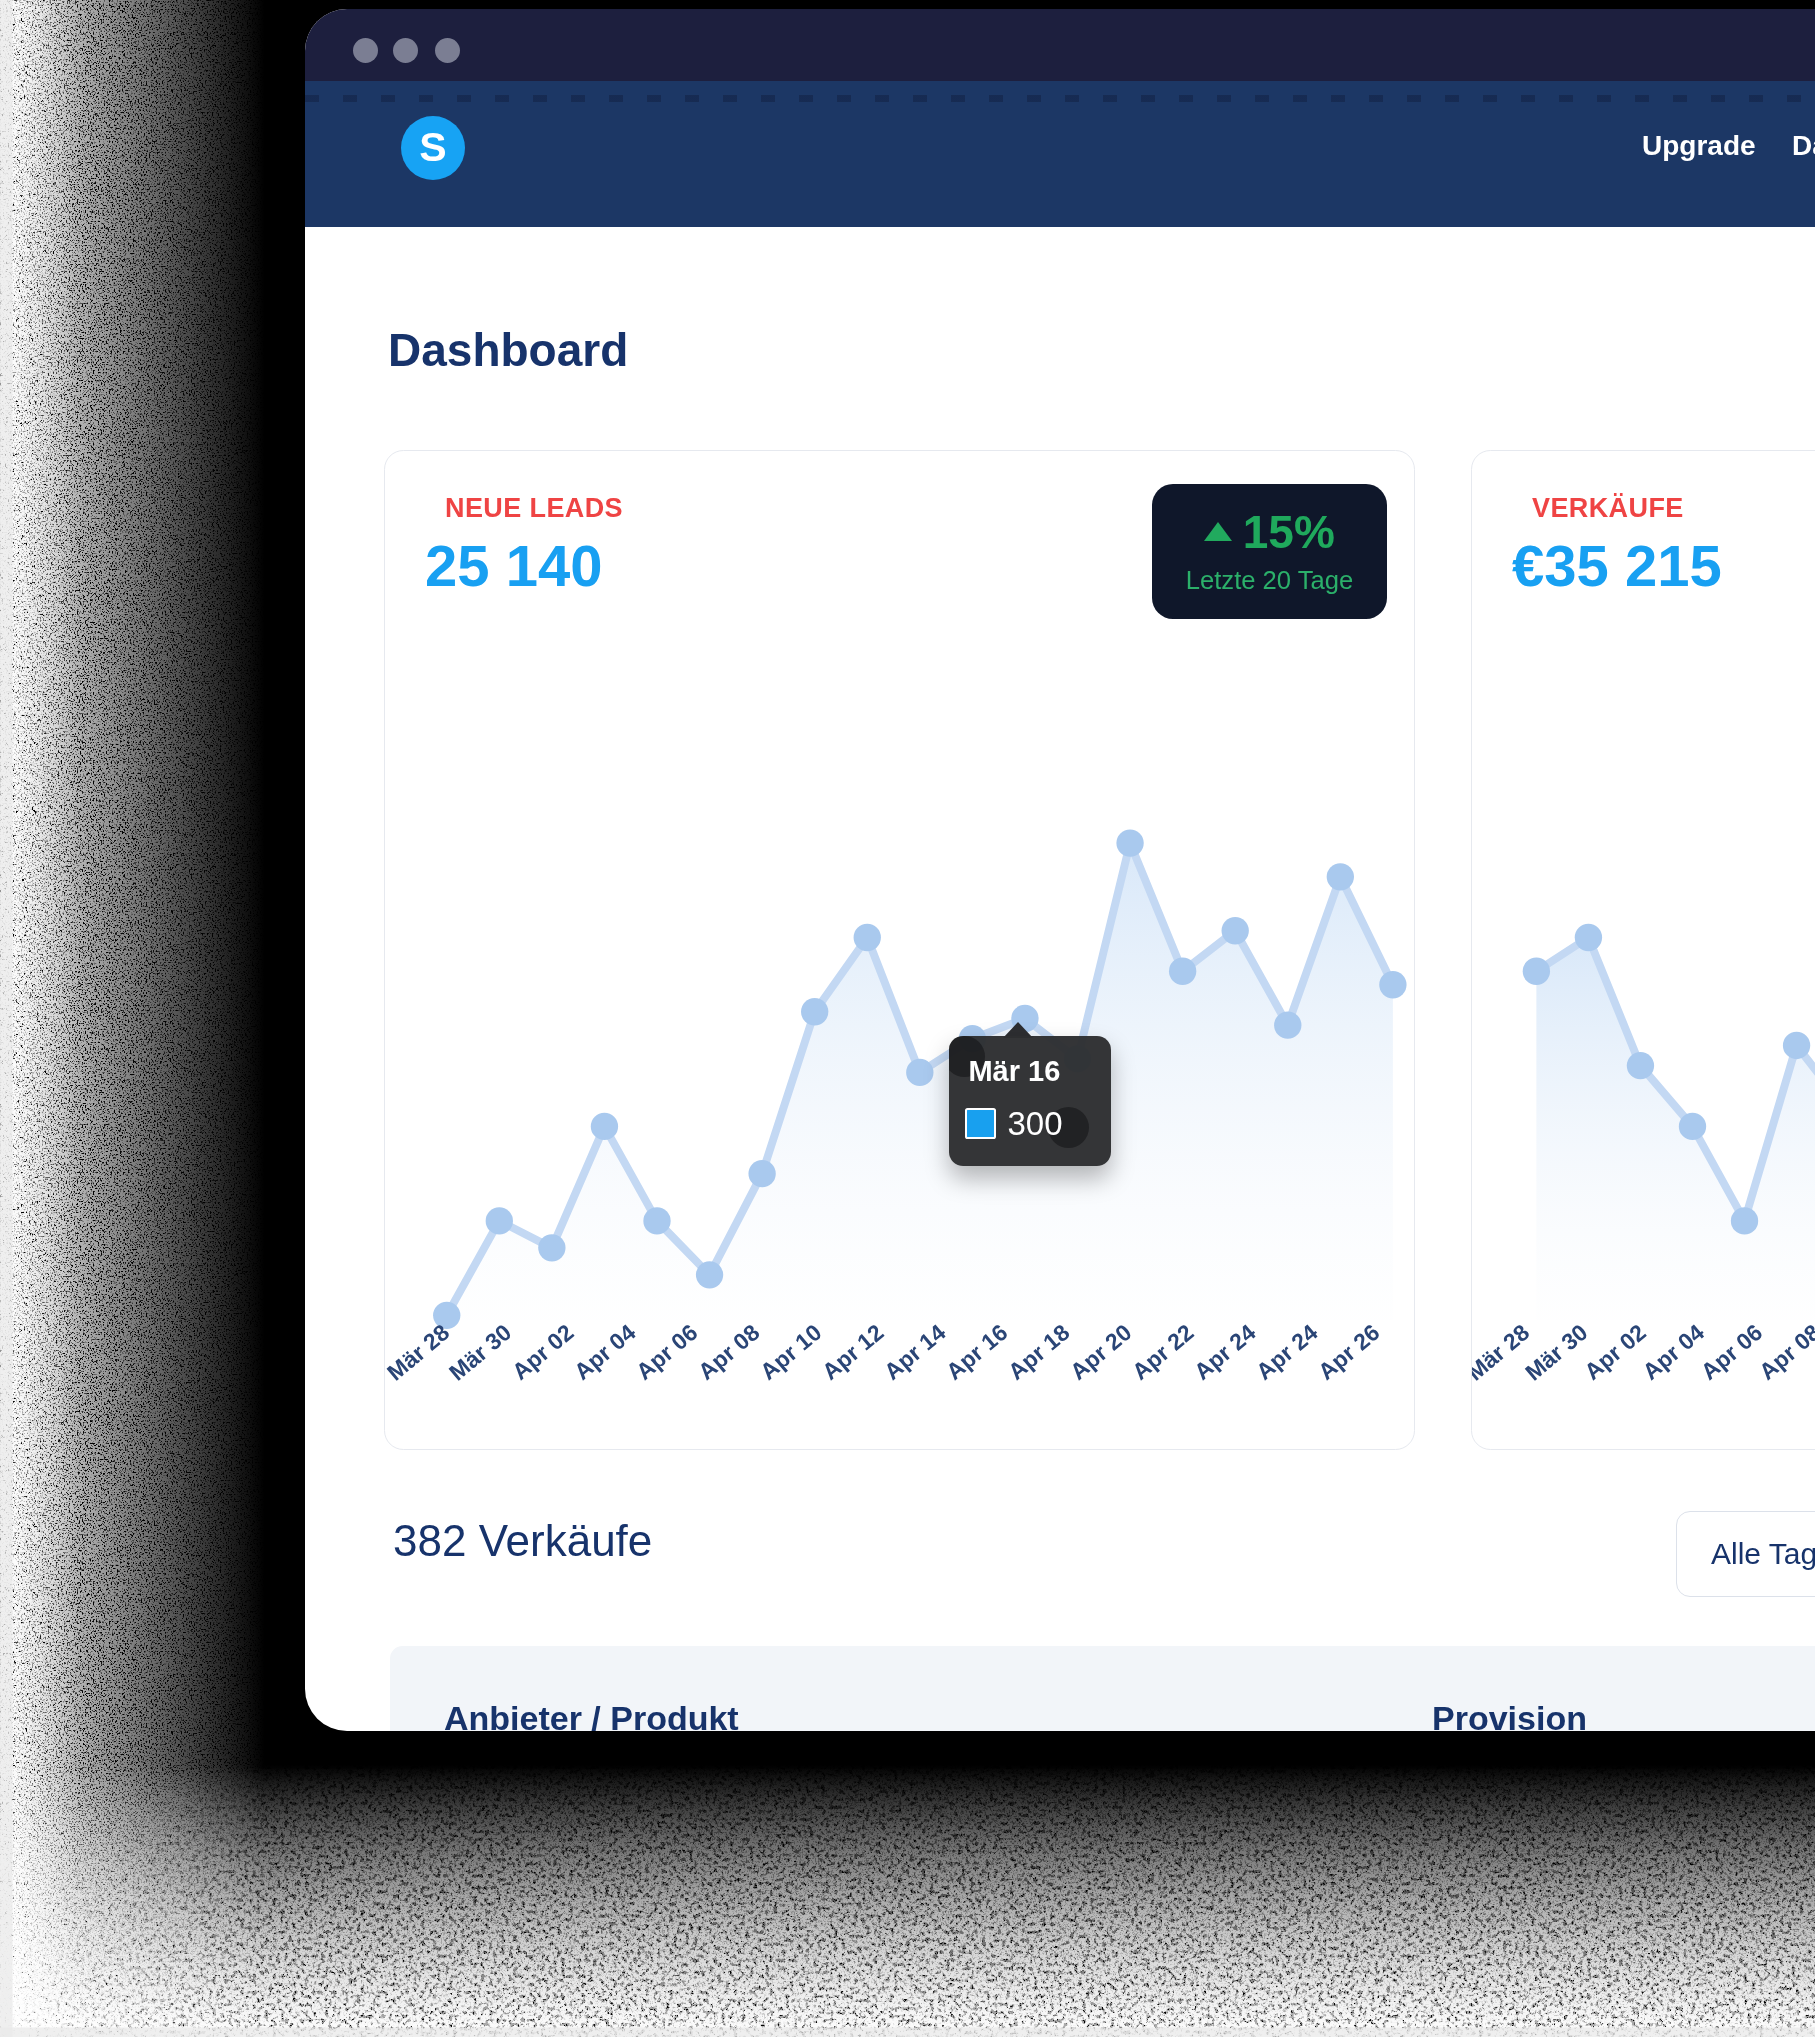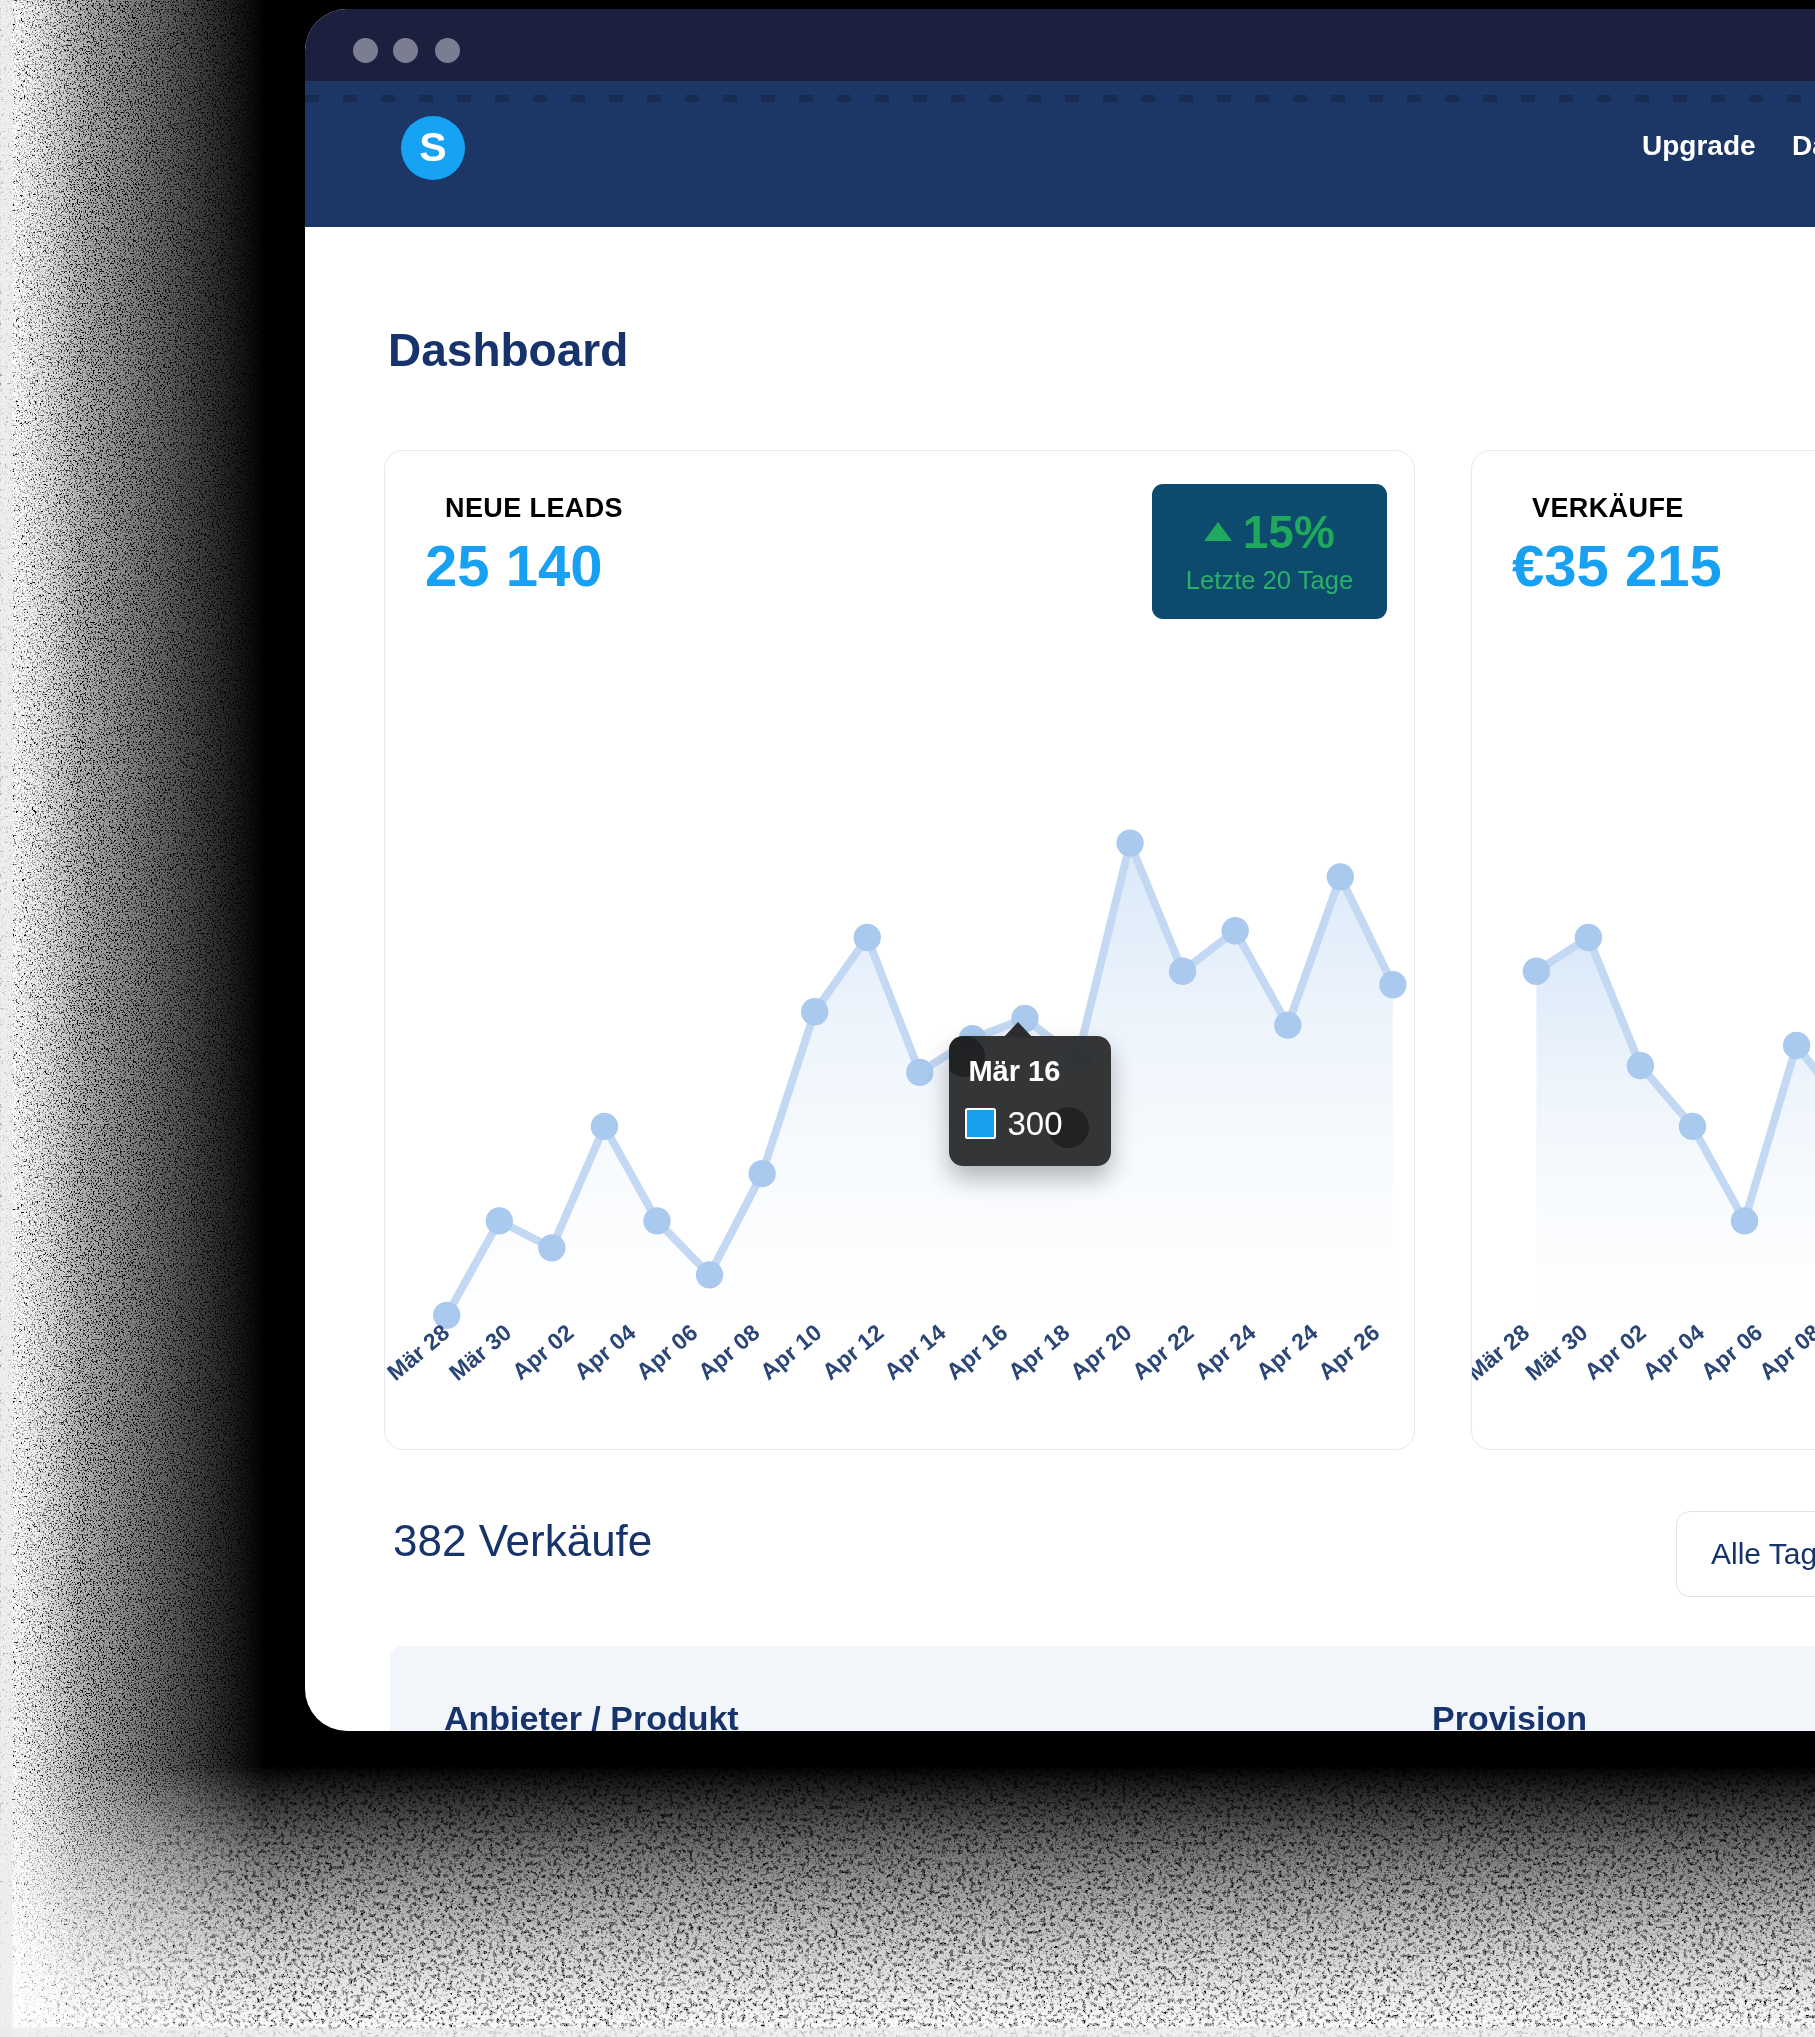--- a/index.html
+++ b/index.html
@@ -25,25 +25,25 @@
   .nav-dashboard{left:1487px;}
 
   
   .page-title{position:absolute;left:83px;top:314px;font-size:46px;font-weight:800;color:#17336B;}
 
   .card{position:absolute;top:441px;width:1031px;height:1000px;background:#fff;
         border:1.8px solid #E6E9EF;border-radius:19.4px;overflow:hidden;}
   .card.c1{left:79px;}
   .card.c2{left:1166px;}
   .stat-label{position:absolute;left:60px;top:42px;font-size:27px;font-weight:700;
-              color:#000000;letter-spacing:0.4px;}
+              color:#ef4444;letter-spacing:0.4px;}
   .stat-value{position:absolute;left:40px;top:81px;font-size:58px;font-weight:800;color:#18A0F2;}
 
-  .badge{position:absolute;left:767px;top:33px;width:235px;height:135px;border-radius:11px;
-         background:#0c4a6e;text-align:center;}
+  .badge{position:absolute;left:767px;top:33px;width:235px;height:135px;border-radius:21px;
+         background:#0f172a;text-align:center;}
   .badge-top{margin-top:21px;display:flex;align-items:center;justify-content:center;gap:10.6px;}
   .tri-up{width:0;height:0;border-left:14px solid transparent;border-right:14px solid transparent;
           border-bottom:19.4px solid #21AA5E;}
   .badge-delta{font-size:46px;font-weight:800;color:#1FA95C;}
   .badge-period{margin-top:7px;font-size:25.6px;font-weight:500;color:#2BB06A;}
 
   .chart-svg{position:absolute;left:0;top:0;}
 
   
   .tooltip{position:absolute;left:564px;top:585px;width:162px;height:130px;border-radius:14px;

